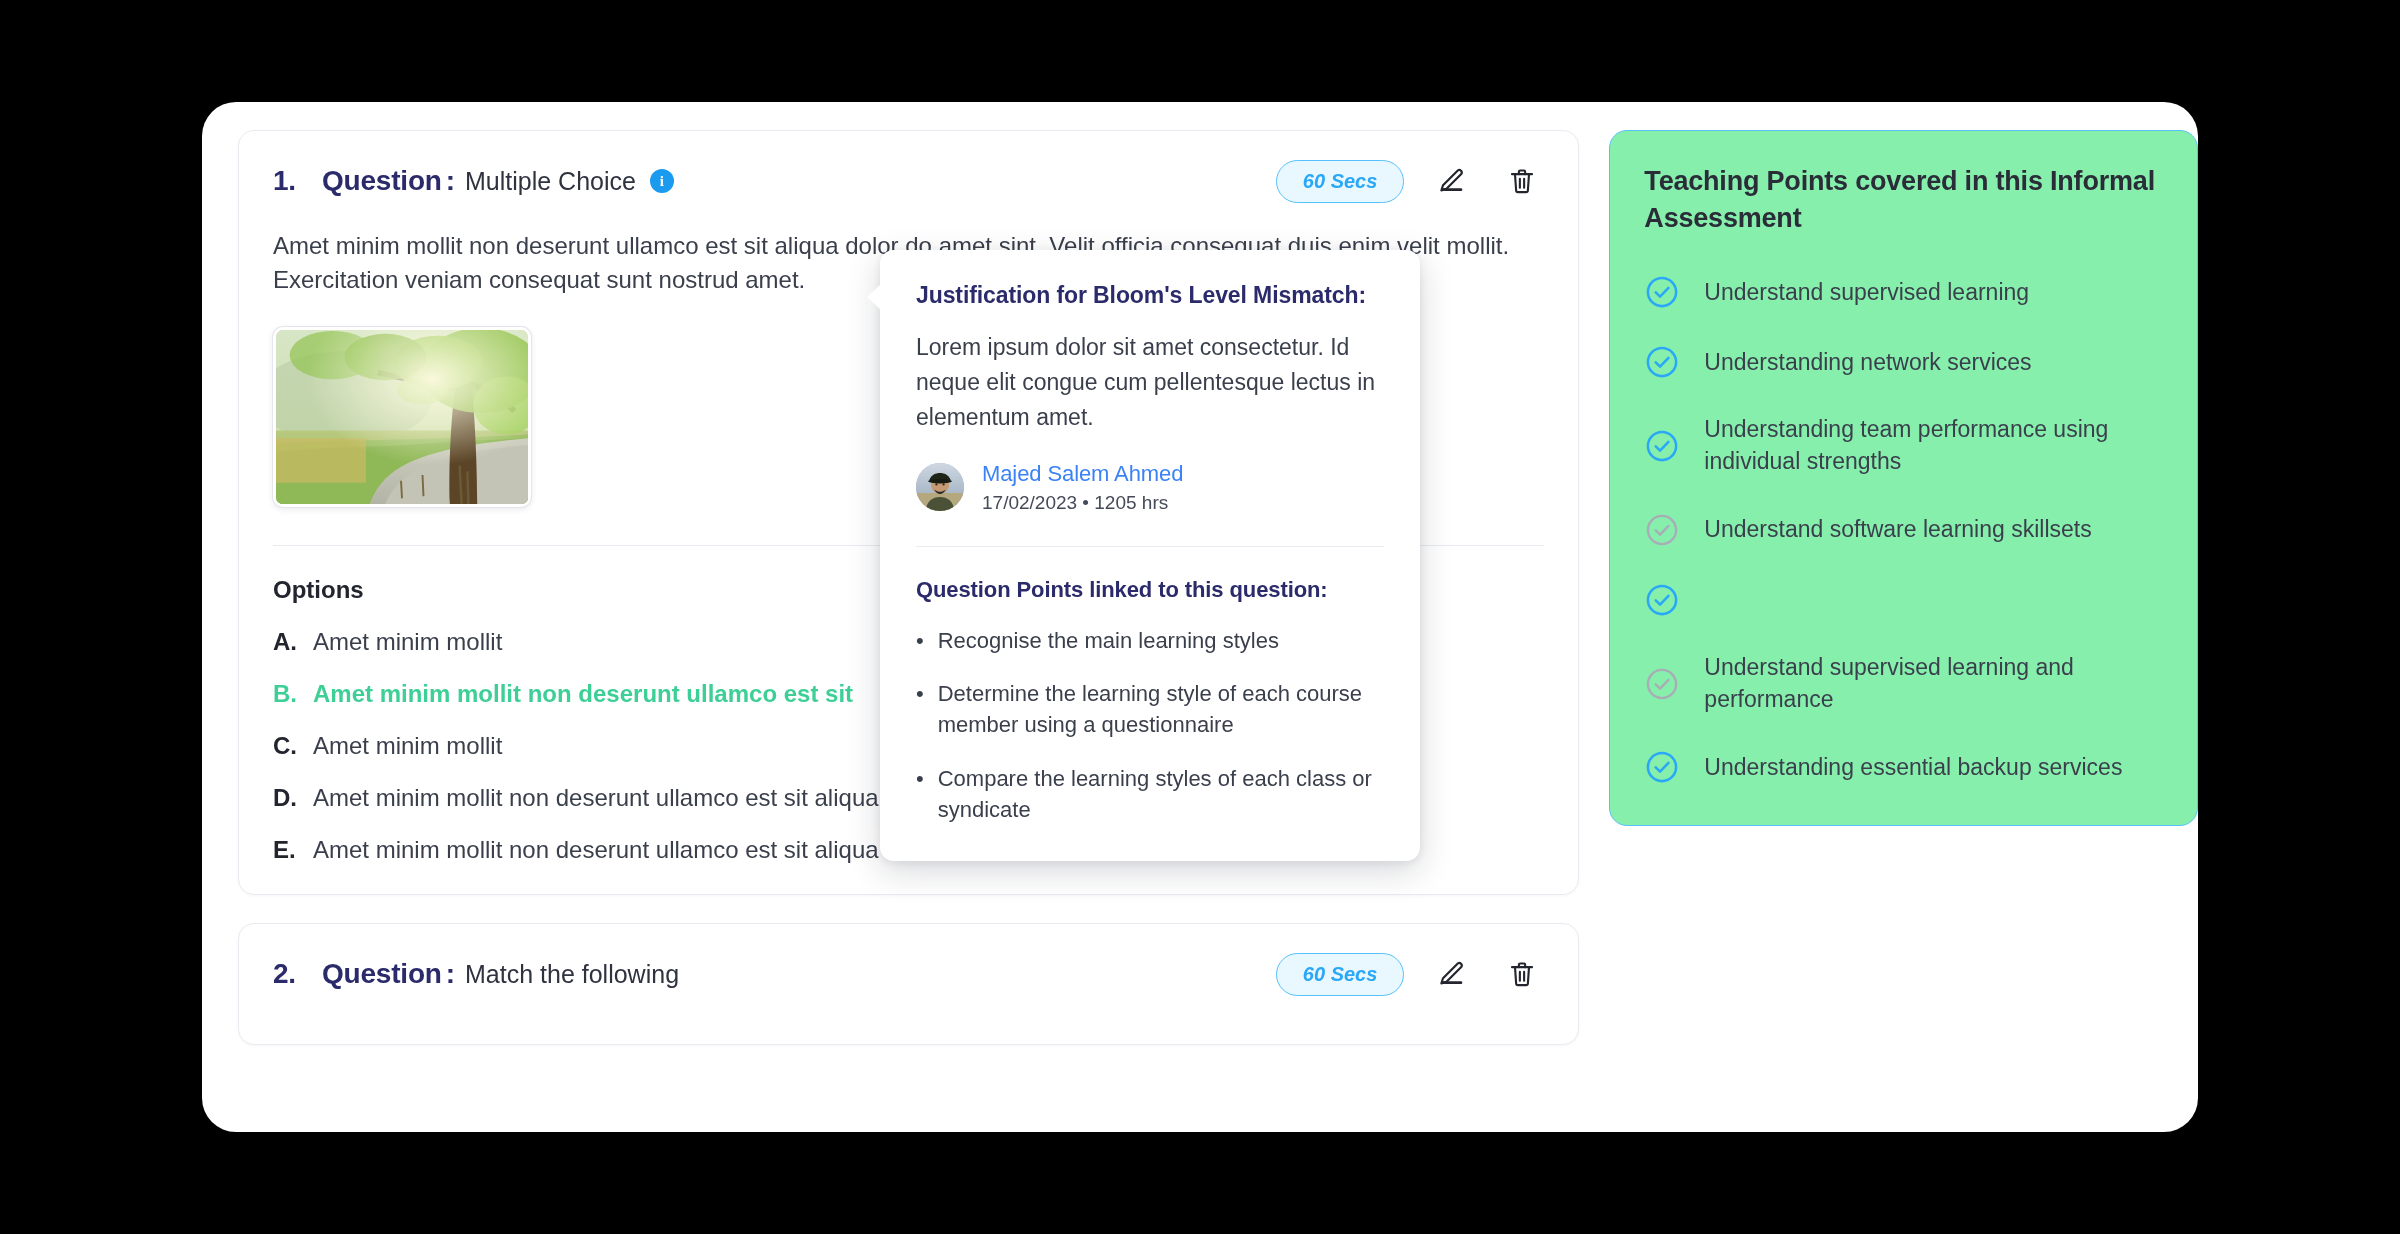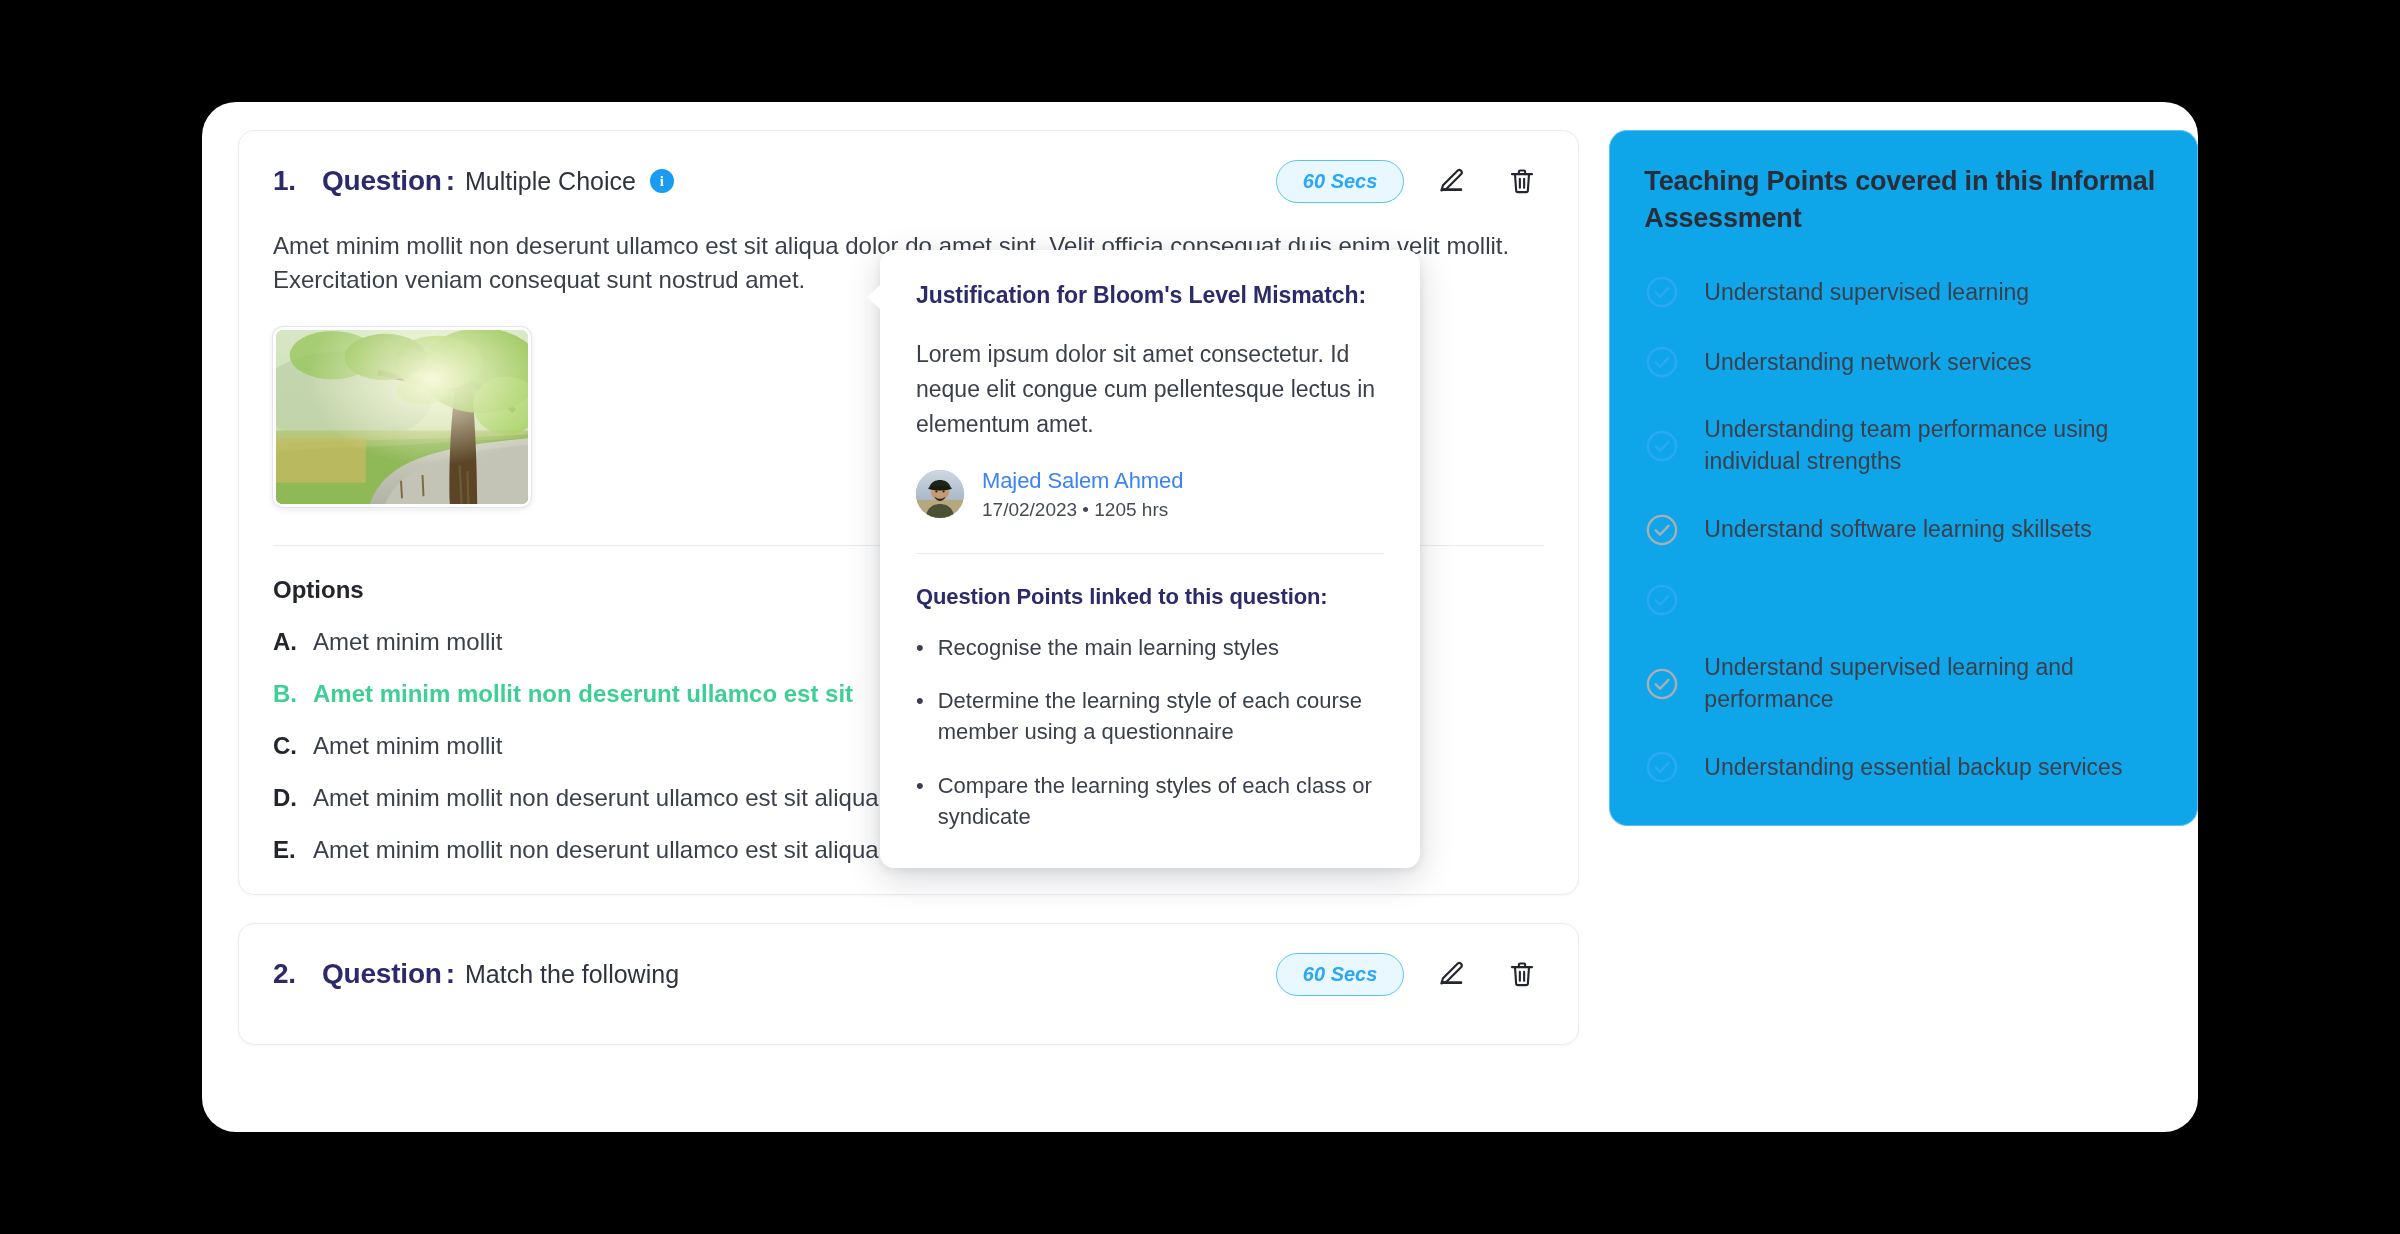--- a/index.html
+++ b/index.html
@@ -182,21 +182,21 @@
   .option-text { font-weight: 400; }
   .option-row.correct .option-letter,
   .option-row.correct .option-text { color: #3ecf96; font-weight: 700; }
 
   
   .question-card.compact { padding-bottom: 46px; }
 
   
   #teaching-panel {
     width: 592px;
-    background: #0ea5e9;
+    background: #86efac;
     border: 1.5px solid #56c2fb;
     border-radius: 18px;
     padding: 32px 34px 40px 34px;
   }
   #teaching-panel h2 {
     font-size: 27px;
     line-height: 1.36;
     font-weight: 700;
     color: #2a2d38;
     letter-spacing: -0.2px;
@@ -241,21 +241,21 @@
     border-bottom: 13px solid transparent;
     border-right: 14px solid #ffffff;
   }
   .pop-title {
     font-size: 23px;
     font-weight: 700;
     color: #2b2b6b;
     letter-spacing: -0.1px;
   }
   .pop-body {
-    margin-top: 28px;
+    margin-top: 21px;
     font-size: 23px;
     line-height: 1.52;
     color: #3a3f4c;
   }
   .pop-author {
     margin-top: 26px;
     display: flex;
     align-items: center;
     gap: 18px;
   }

